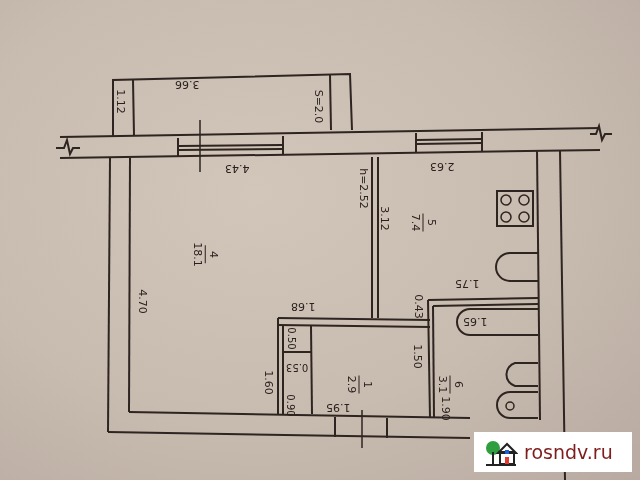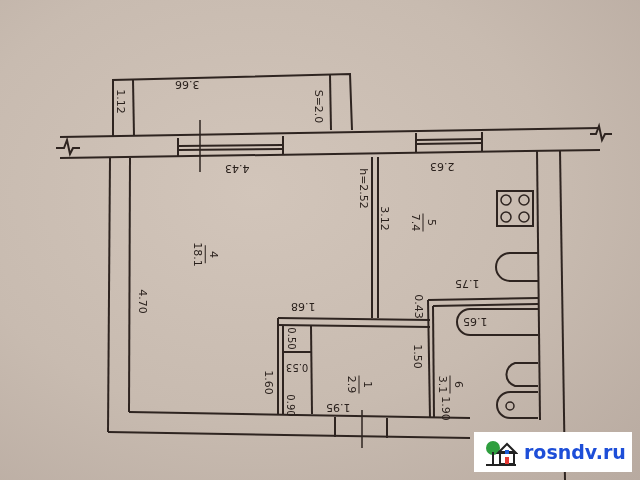--- a/index.html
+++ b/index.html
@@ -8,21 +8,21 @@
     background: radial-gradient(ellipse at 40% 40%, #d2c5ba 0%, #c8bbb0 55%, #b8aaa0 100%); }
   svg.plan { position:absolute; left:0; top:0; }
   .lbl { position:absolute; color:#2a211d; font-size:11px; white-space:nowrap; transform-origin:center center; }
   .rot90 { transform: rotate(90deg); }
   .rot180 { transform: rotate(180deg); }
   .frac { position:absolute; display:flex; flex-direction:row; align-items:center; transform: rotate(90deg); color:#2a211d; font-size:11px; }
   .frac .num, .frac .den { display:block; text-align:center; }
   .fracbox { display:flex; flex-direction:column; align-items:center; }
   .fracbox .bar { width:18px; height:1px; background:#2a211d; margin:1px 0; }
   .logo { position:absolute; left:474px; top:432px; width:158px; height:40px; background:#fff; display:flex; align-items:center; box-sizing:border-box; padding-left:10px; }
-  .logo .text { font-family:"DejaVu Sans", sans-serif; font-weight:bold; font-size:19px; color:#1d4ed8; margin-left:6px; }
+  .logo .text { font-family:"DejaVu Sans", sans-serif; font-weight:normal; font-size:19px; color:#7f1d1d; margin-left:6px; }
 </style>
 </head>
 <body>
 
 <div class="paper"></div>
 
 <svg class="plan" width="640" height="480">
   <g stroke="#2e2420" stroke-width="2" fill="none">
 
     <polyline points="113,136 113,80 350,74 352,130"></polyline>

